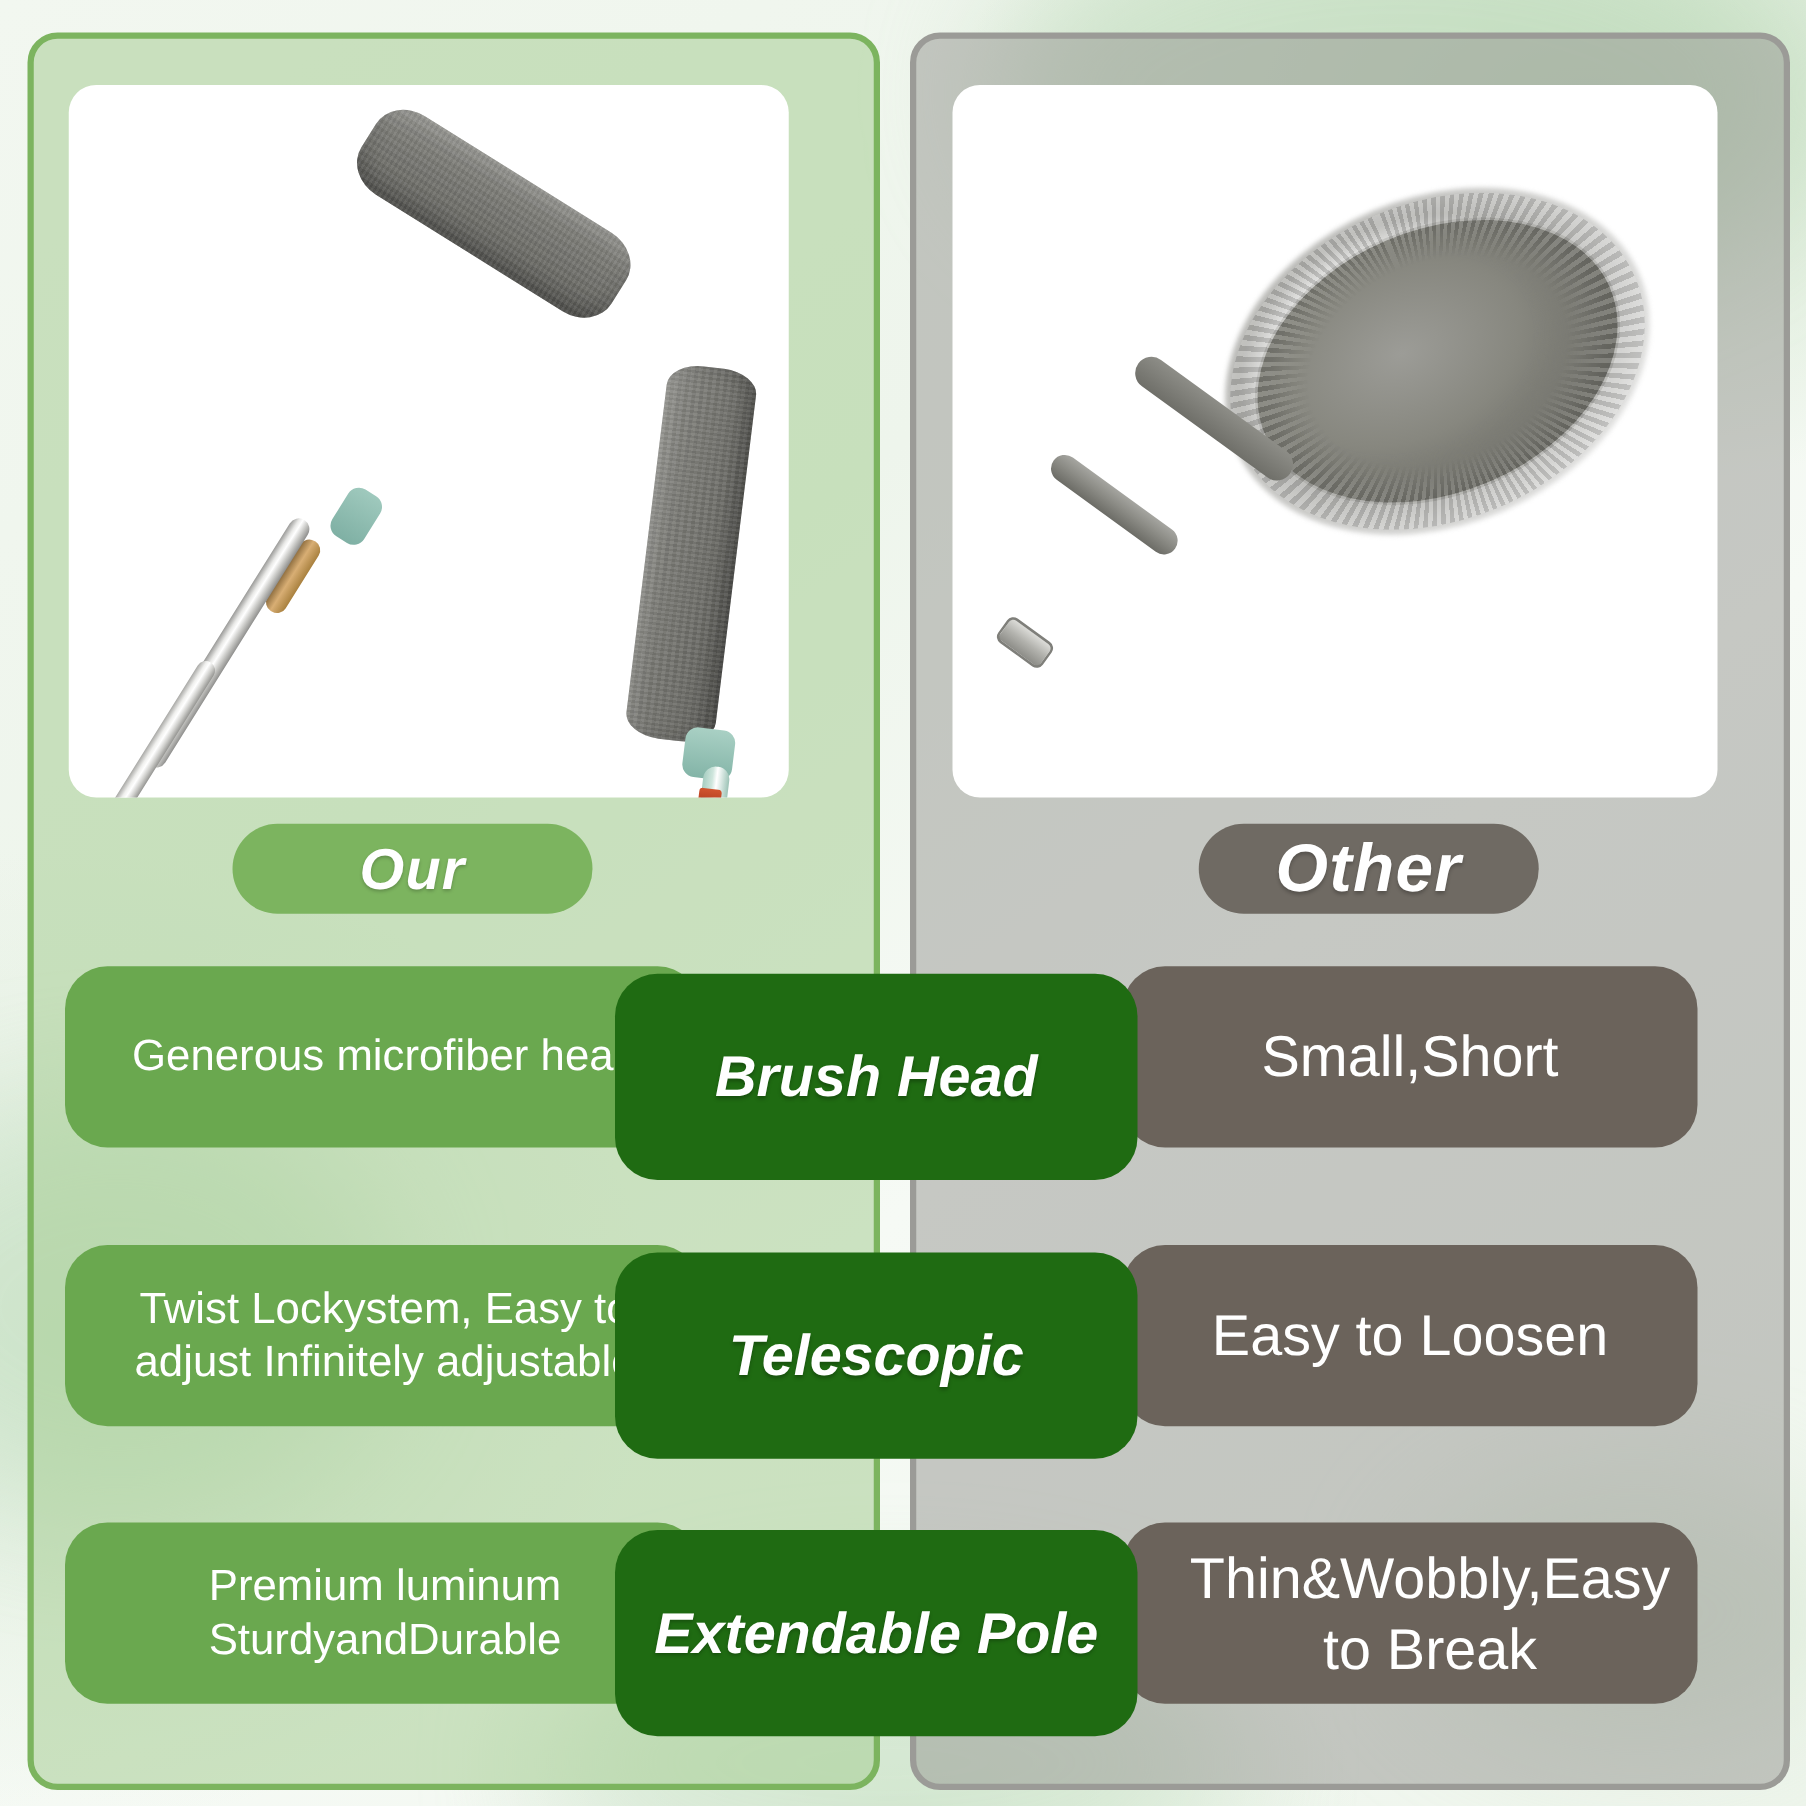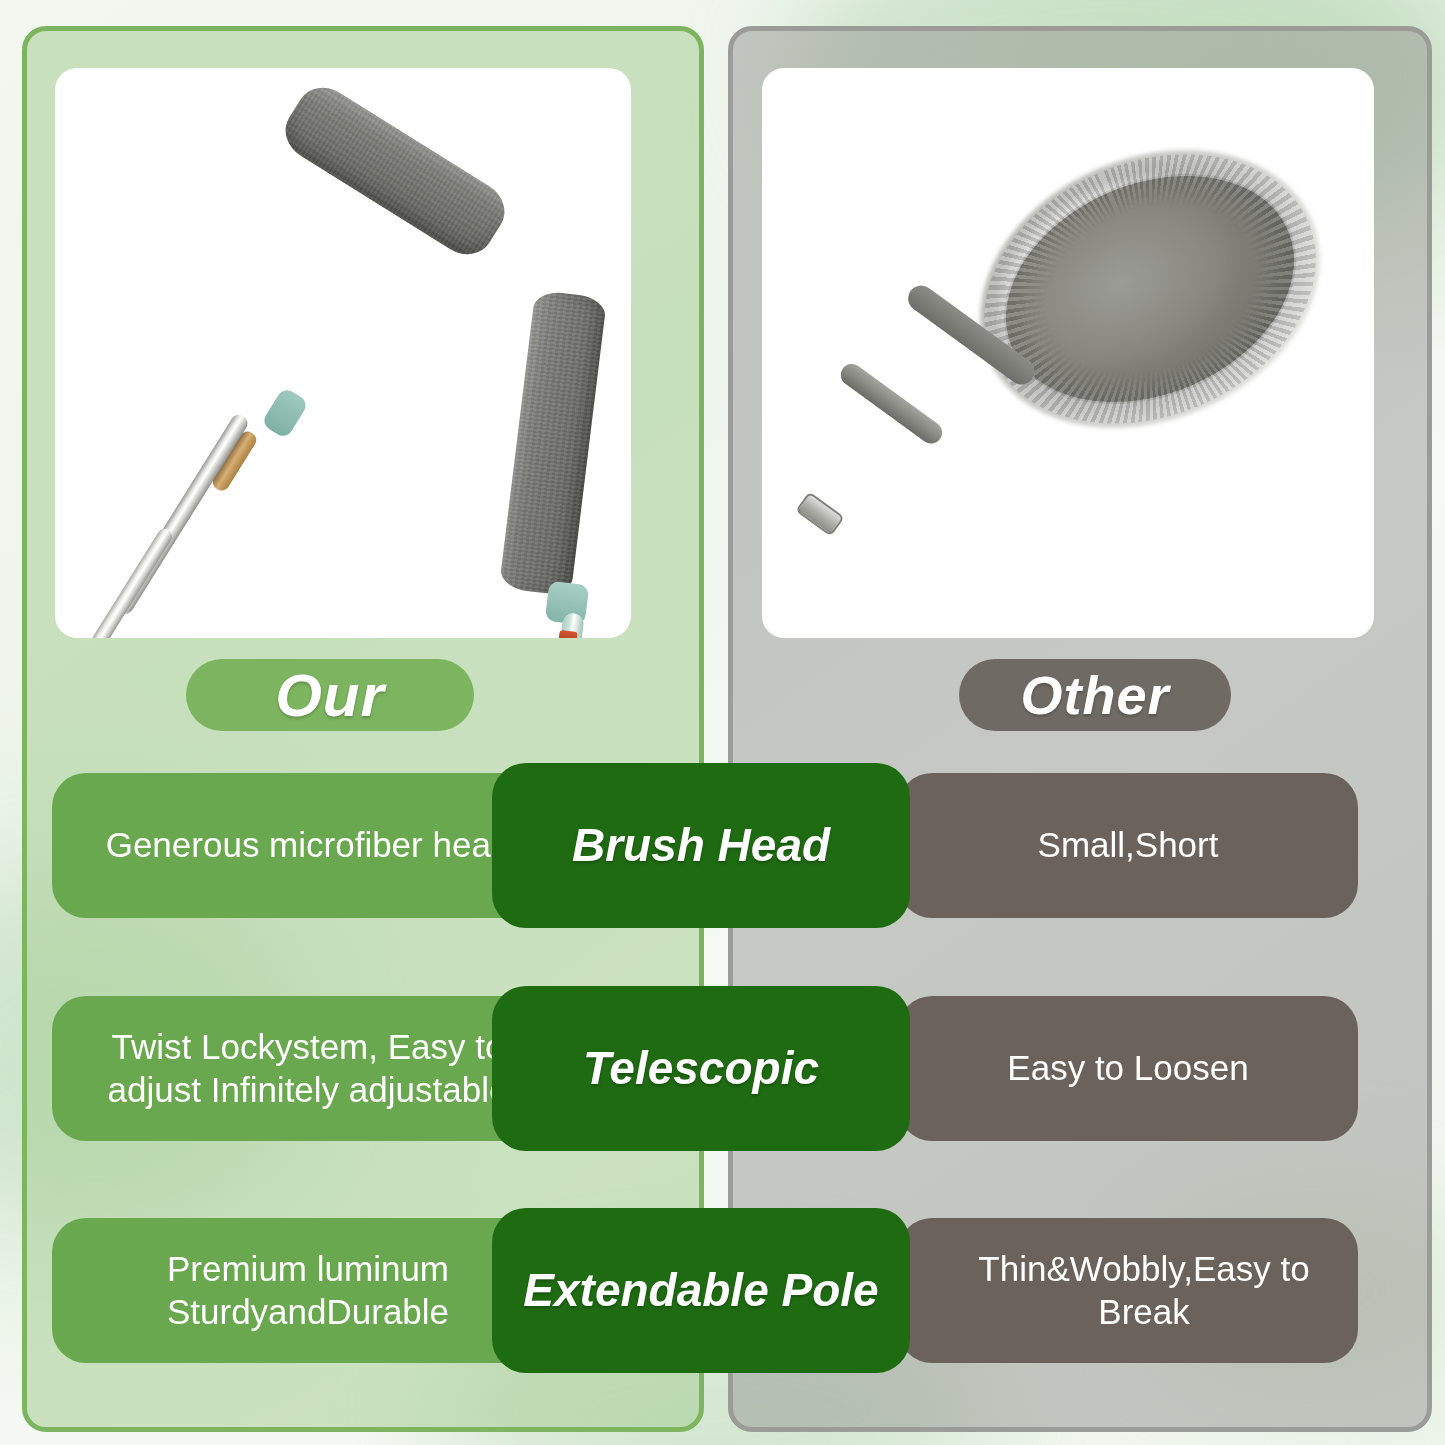--- a/index.html
+++ b/index.html
@@ -286,21 +286,21 @@
     color: #ffffff;
     letter-spacing: 1px;
     text-shadow: 0 2px 3px rgba(0,0,0,0.22);
   }
   .title-our {
     left: 186px;
     top: 659px;
     width: 288px;
     height: 72px;
     background: #7cb45f;
-    font-size: 60px;
+    font-size: 46px;
   }
   .title-other {
     left: 959px;
     top: 659px;
     width: 272px;
     height: 72px;
     background: #6f6a63;
     font-size: 54px;
     text-align: right;
   }
@@ -336,39 +336,39 @@
     line-height: 1.22;
     padding: 6px 30px 6px 34px;
     justify-content: flex-start;
   }
   .cell-our .txt { width: 100%; text-align: center; }
 
   .cell-mid {
     left: 492px;
     width: 418px;
     height: 165px;
-    top: 0;
+    top: 16px;
     border-radius: 34px;
     background: #1f6b12;
     font-size: 46px;
     font-weight: bold;
     font-style: italic;
     line-height: 1.1;
     text-shadow: 0 2px 3px rgba(0,0,0,0.25);
     z-index: 3;
   }
 
   .cell-other {
     left: 898px;
     width: 460px;
     height: 145px;
     top: 10px;
     border-radius: 34px;
     background: #6b635b;
-    font-size: 35px;
+    font-size: 46px;
     line-height: 1.22;
     padding: 6px 30px;
     text-align: center;
   }
 
   .cell-other.ind   { padding-left: 62px; }
 </style>
 </head>
 <body>
 

